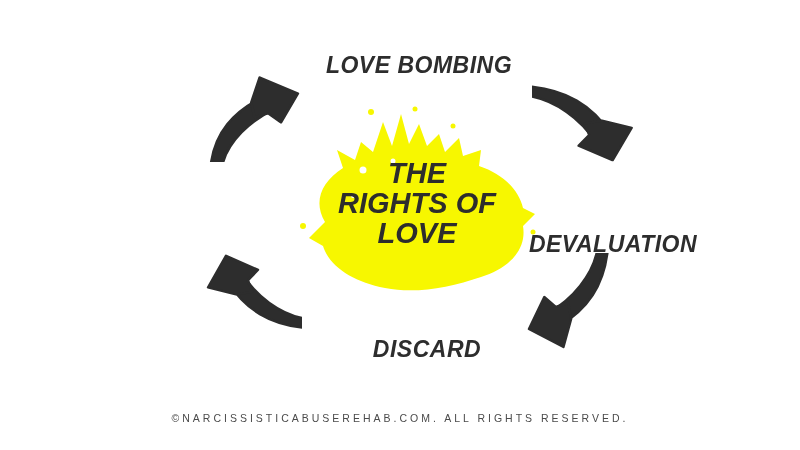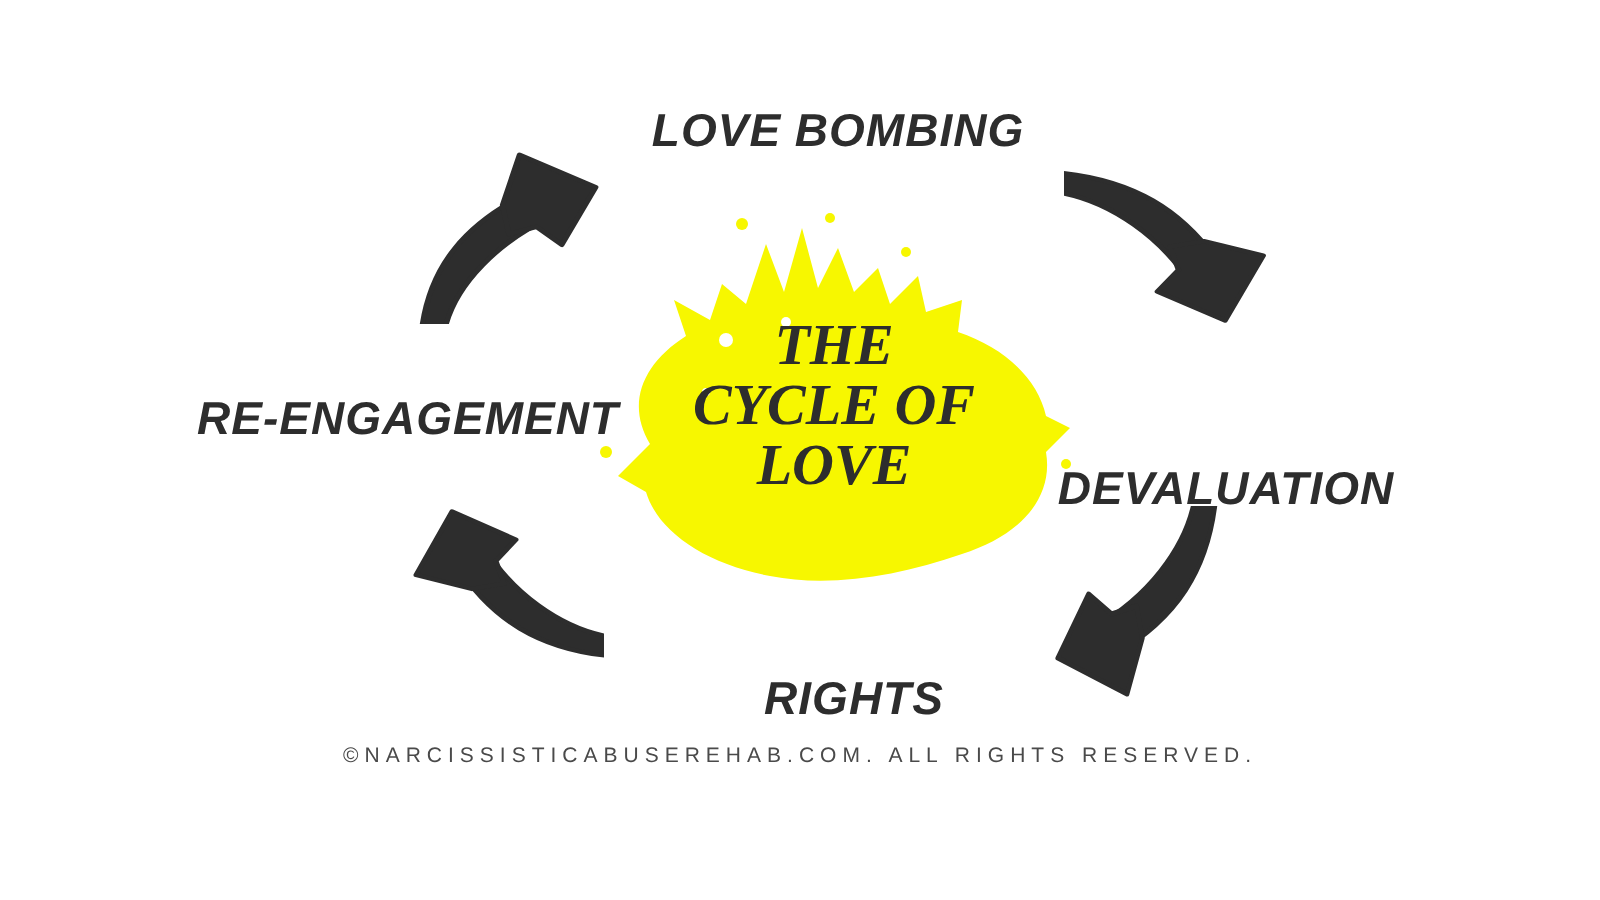--- a/index.html
+++ b/index.html
@@ -53,40 +53,39 @@
     padding-top: 54px;
     text-align: center;
   }
   .center-title .line {
     font-size: 29px;
     line-height: 30px;
     font-weight: bold;
     font-style: italic;
     color: var(--ink);
     white-space: nowrap;
-    font-family: Liberation Serif, serif;
   }
   .arrow {
     position: absolute;
   }
   .arrow-shape {
     fill: var(--ink);
     stroke: var(--ink);
     stroke-width: 2.5;
     stroke-linejoin: round;
     stroke-linecap: round;
   }
   .arrow-ne { left: 194px; top: 72px;  width: 106px; height: 90px; }
   .arrow-se { left: 532px; top: 72px;  width: 106px; height: 90px; }
   .arrow-sw { left: 527px; top: 253px; width: 96px;  height: 100px; }
   .arrow-nw { left: 202px; top: 254px; width: 100px; height: 88px; }
   .footer {
     position: absolute;
     left: 50%;
-    top: 372px;
+    top: 412px;
     transform: translateX(-50%);
     font-size: 10.5px;
     letter-spacing: 3px;
     color: var(--footer);
     white-space: nowrap;
   }
   .defs-hidden { position: absolute; width: 0; height: 0; overflow: hidden; }
 </style>
 </head>
 <body>
@@ -99,23 +98,22 @@
         <path class="arrow-shape" d="M16,102 C20,68 36,44 68,26 L78,40 C52,54 32,78 27,102 Z"></path>
         <path class="arrow-shape" d="M54,34 L62,6 L98,24 L82,56 L70,46 L57,50 Z"></path>
       </g>
     </defs>
   </svg>
 
   <div class="stage-label" style="left:419px; top:54px;">LOVE BOMBING</div>
 
   <div class="stage-label" style="left:613px; top:198px;margin-top:35px;">DEVALUATION</div>
 
-  <div class="stage-label" style="left:427px; top:338px;">RIGHTS</div>
+  <div class="stage-label" style="left:427px; top:338px;">DISCARD</div>
 
-  <div class="stage-label" style="left:204px; top:198px;">RE-ENGAGEMENT</div>
 
   <svg class="arrow arrow-ne" viewBox="0 0 100 100" preserveAspectRatio="none">
     <use href="#brush-arrow"></use>
   </svg>
 
   <svg class="arrow arrow-se" viewBox="0 0 100 100" preserveAspectRatio="none">
     <g transform="rotate(90 50 50)">
         <use href="#brush-arrow"></use>
       </g>
   </svg>
@@ -142,20 +140,20 @@
       <circle class="blob-shape" cx="118" cy="5" r="2.5"></circle>
       <circle class="blob-shape" cx="156" cy="22" r="2.5"></circle>
       <circle class="blob-shape" cx="6" cy="122" r="3"></circle>
       <circle class="blob-shape" cx="236" cy="128" r="2.5"></circle>
       <circle class="blob-speck" cx="66" cy="66" r="3.5"></circle>
       <circle class="blob-speck" cx="96" cy="57" r="2.5"></circle>
       <circle class="blob-speck" cx="56" cy="92" r="2"></circle>
     </svg>
     <div class="center-title">
       <div class="line">THE</div>
-      <div class="line">CYCLE OF</div>
+      <div class="line">RIGHTS OF</div>
       <div class="line">LOVE</div>
     </div>
   </div>
 
   <div class="footer">©NARCISSISTICABUSEREHAB.COM. ALL RIGHTS RESERVED.</div>
 
 </div>
 
 </body></html>

